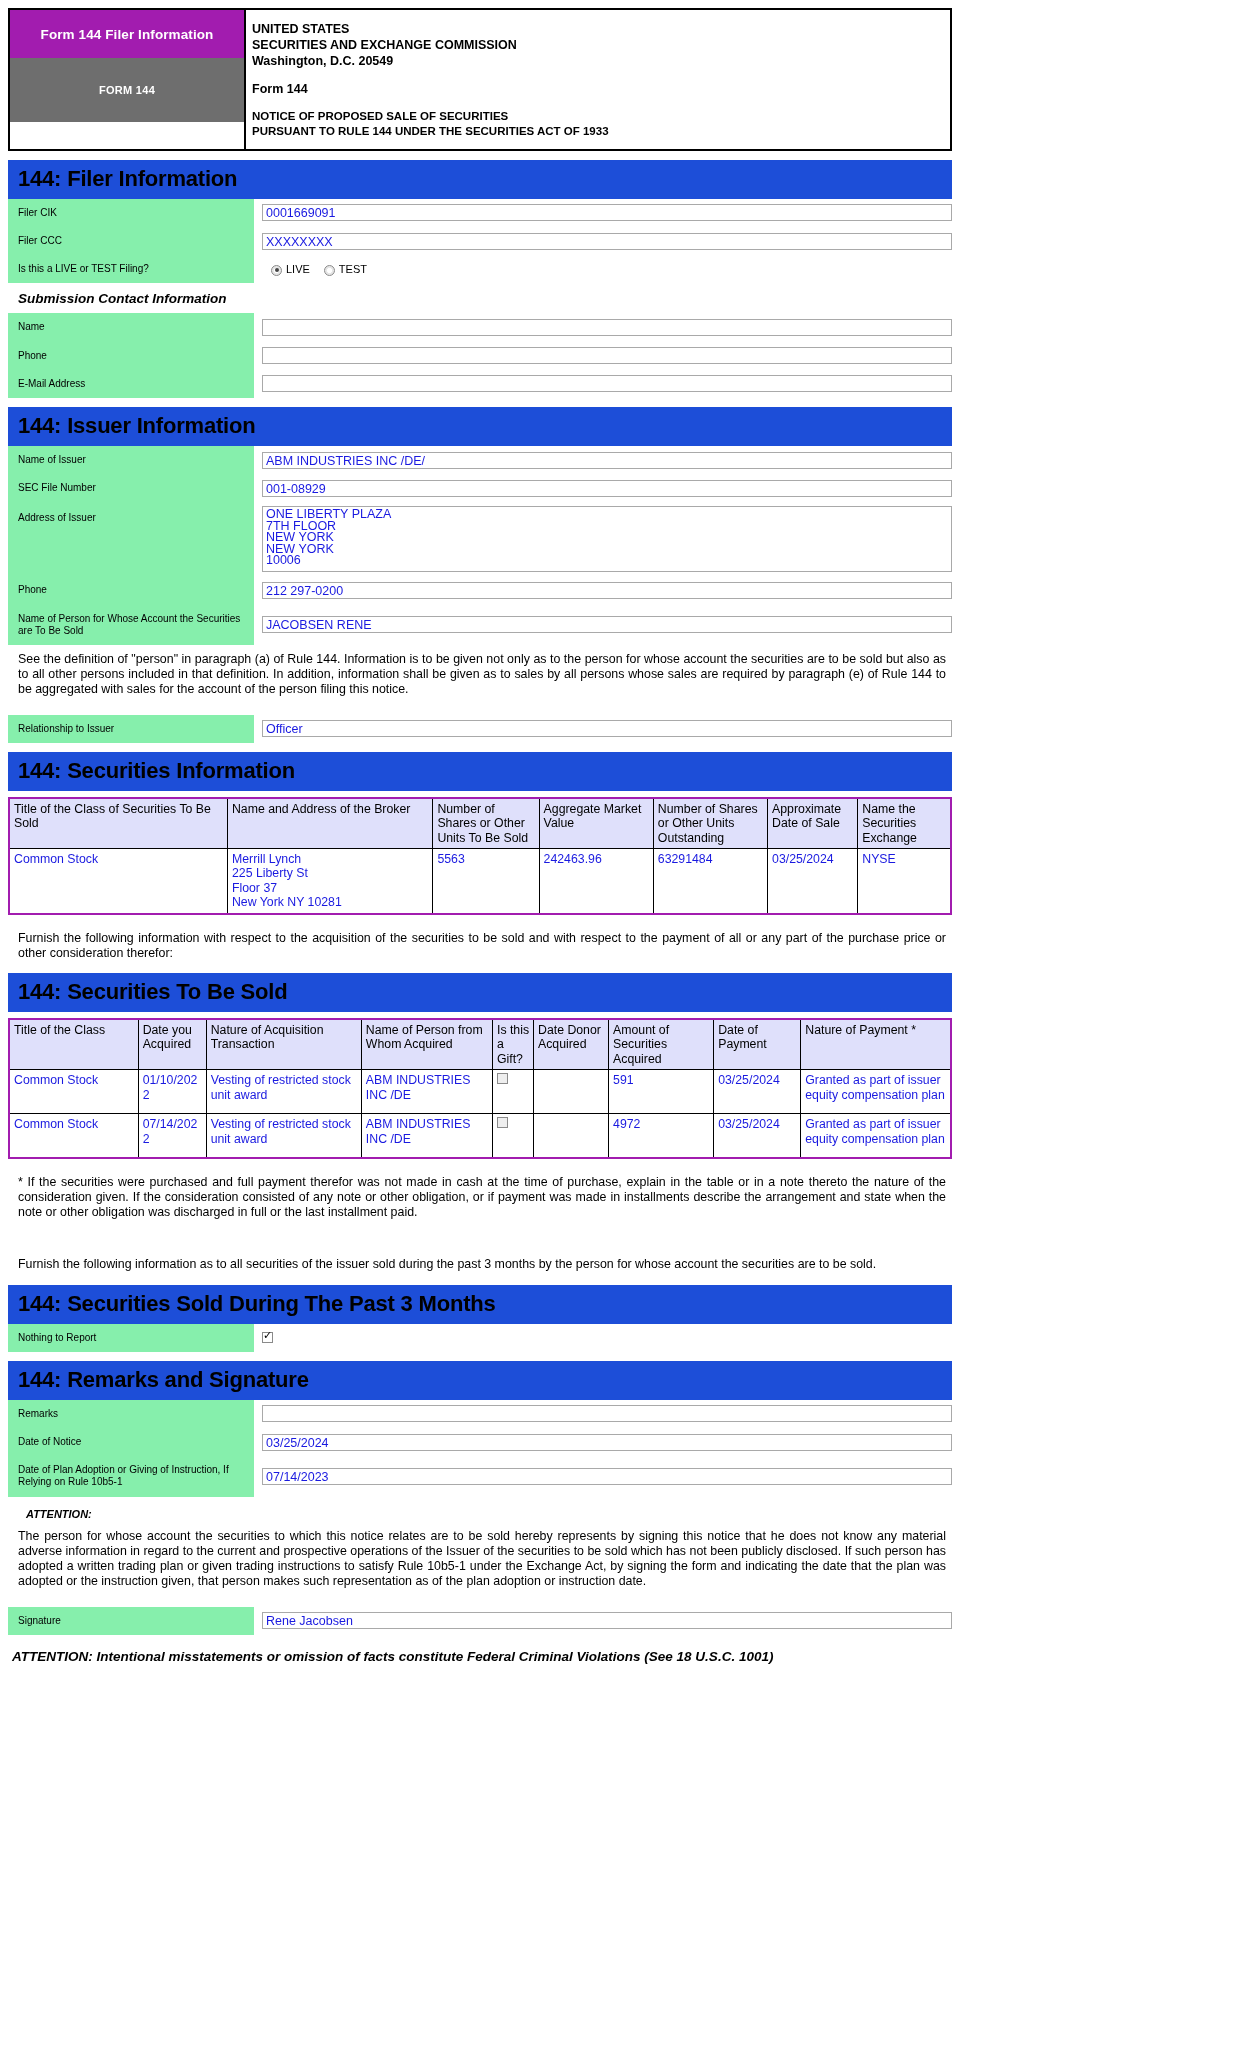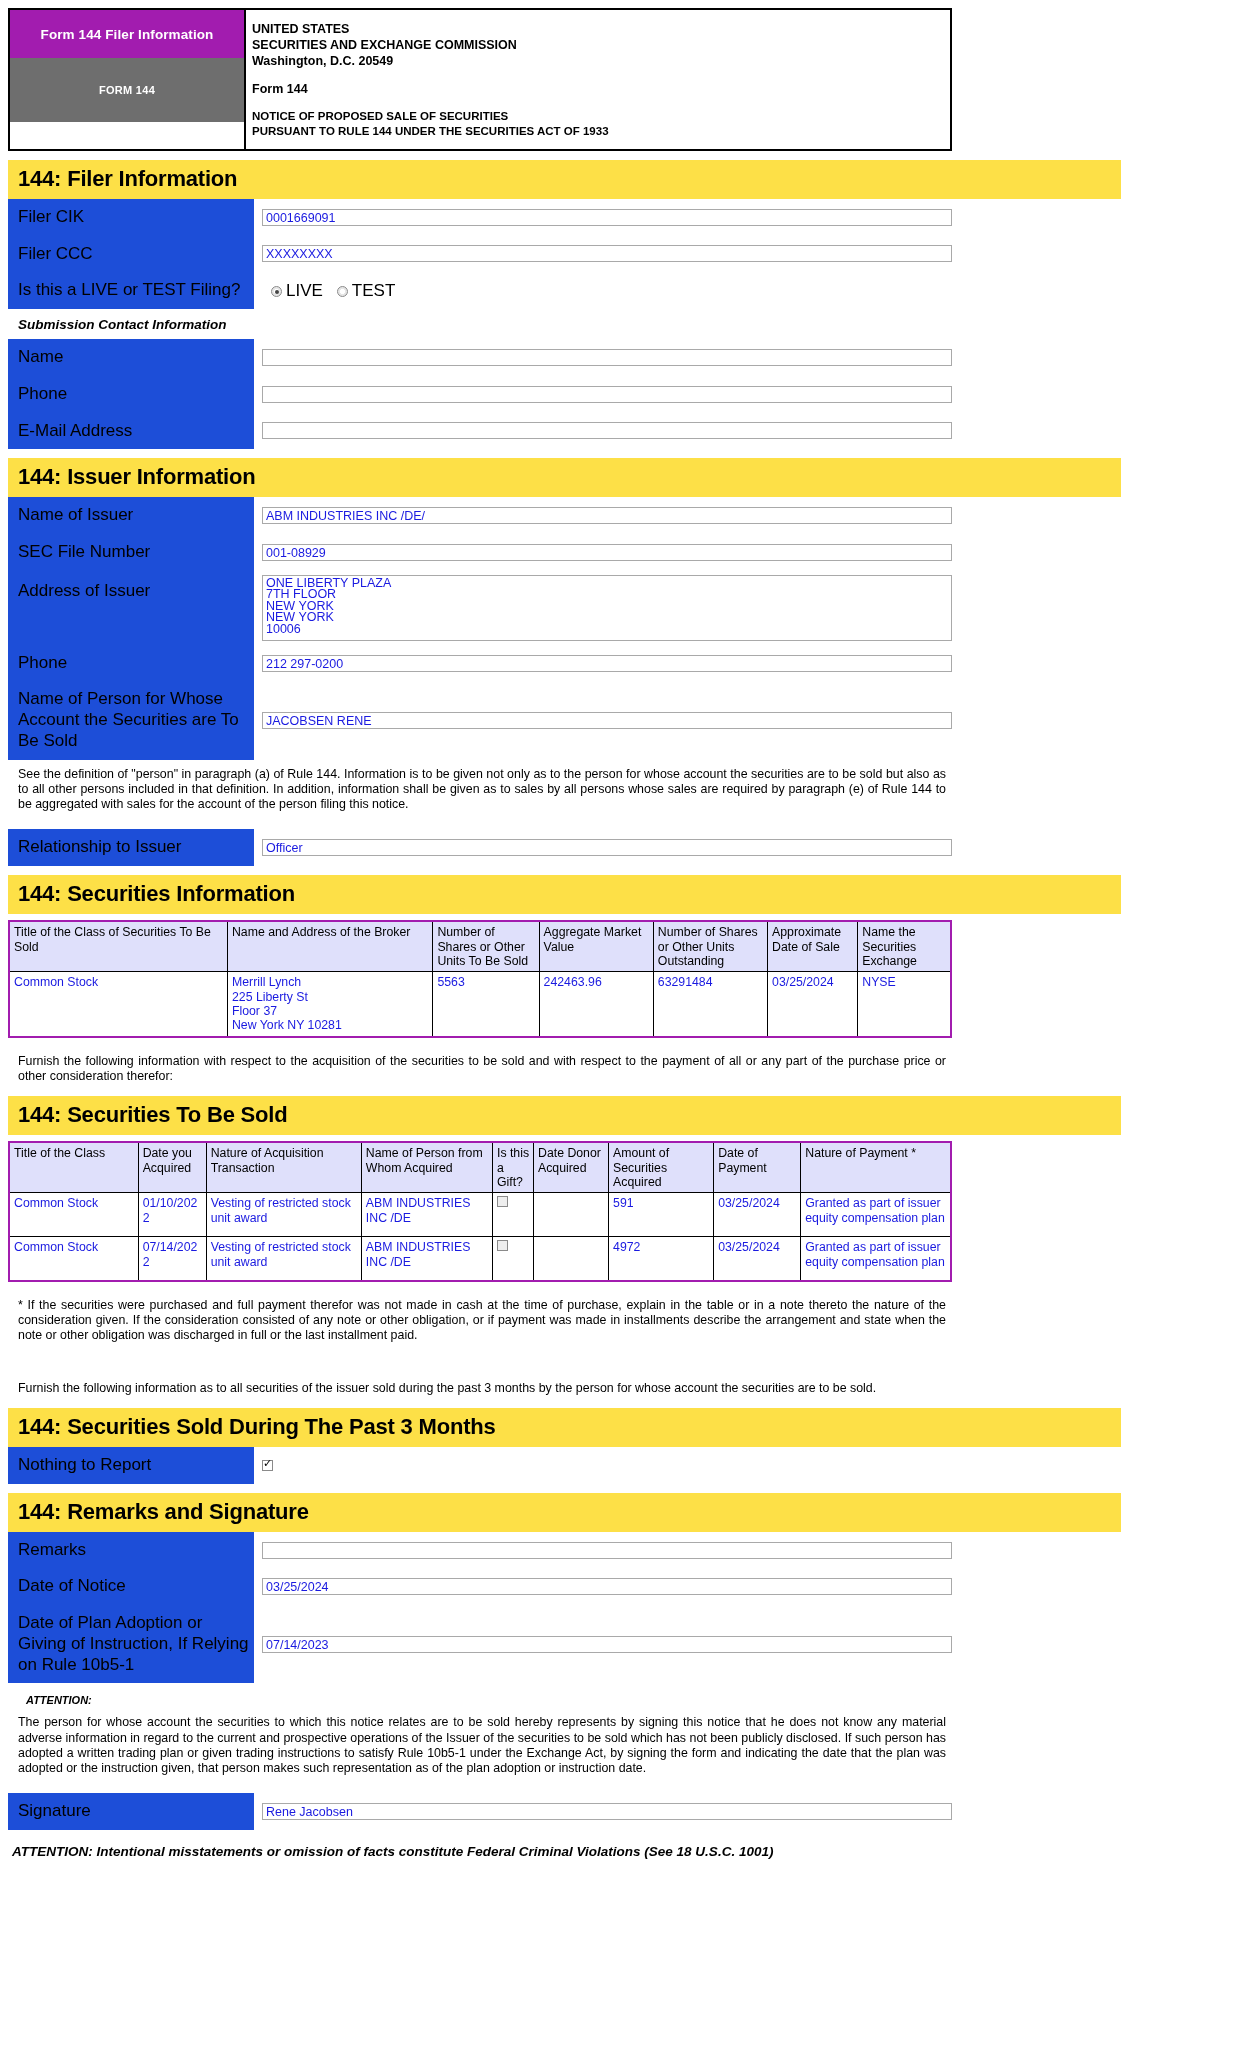--- a/index.html
+++ b/index.html
@@ -43,36 +43,36 @@
     padding: 11px 6px 10px 6px;
     line-height: 1.28;
   }
   .mast-right .l1 { font-weight: bold; font-size: 12.5px; }
   .mast-right .gap { height: 12px; }
   .mast-right .l2 { font-weight: bold; font-size: 12.5px; }
   .mast-right .l3 { font-weight: bold; font-size: 11.5px; line-height: 1.3; }
 
   
   .sect {
-    background: #fde047;
+    background: #1d4ed8;
     color: #000;
     font-weight: bold;
     font-size: 22px;
     padding: 6px 10px 7px 10px;
     margin: 9px 0 0 0;
-    width: 1113px;
+    width: 944px;
     letter-spacing: -.2px;
   }
 
   
   .frow { display: flex; align-items: stretch; width: 944px; }
   .flabel {
     width: 246px;
-    background: #1d4ed8;
-    font-size: 17px;
+    background: #86efac;
+    font-size: 10px;
     color: #000;
     padding: 8px 4px 8px 10px;
     line-height: 1.22;
     display: flex;
     align-items: center;
   }
   .fval {
     flex: 1;
     padding: 4px 0 4px 8px;
     display: flex;
@@ -103,21 +103,21 @@
     border: 1px solid #8a8a8a;
     background: radial-gradient(circle at 50% 50%, #fff 0 40%, #e6e6e6 41% 100%);
     display: inline-block;
     position: relative; top: 1px;
   }
   .radio.on::after {
     content: ""; position: absolute;
     left: 2.5px; top: 2.5px; width: 4px; height: 4px;
     border-radius: 50%; background: #444;
   }
-  .radio-lbl { margin-right: 10px; font-size: 17px; }
+  .radio-lbl { margin-right: 10px; font-size: 11px; }
 
   .subhead {
     font-weight: bold; font-style: italic;
     font-size: 13.5px;
     padding: 8px 0 7px 10px;
   }
 
   
   .para {
     width: 944px;

